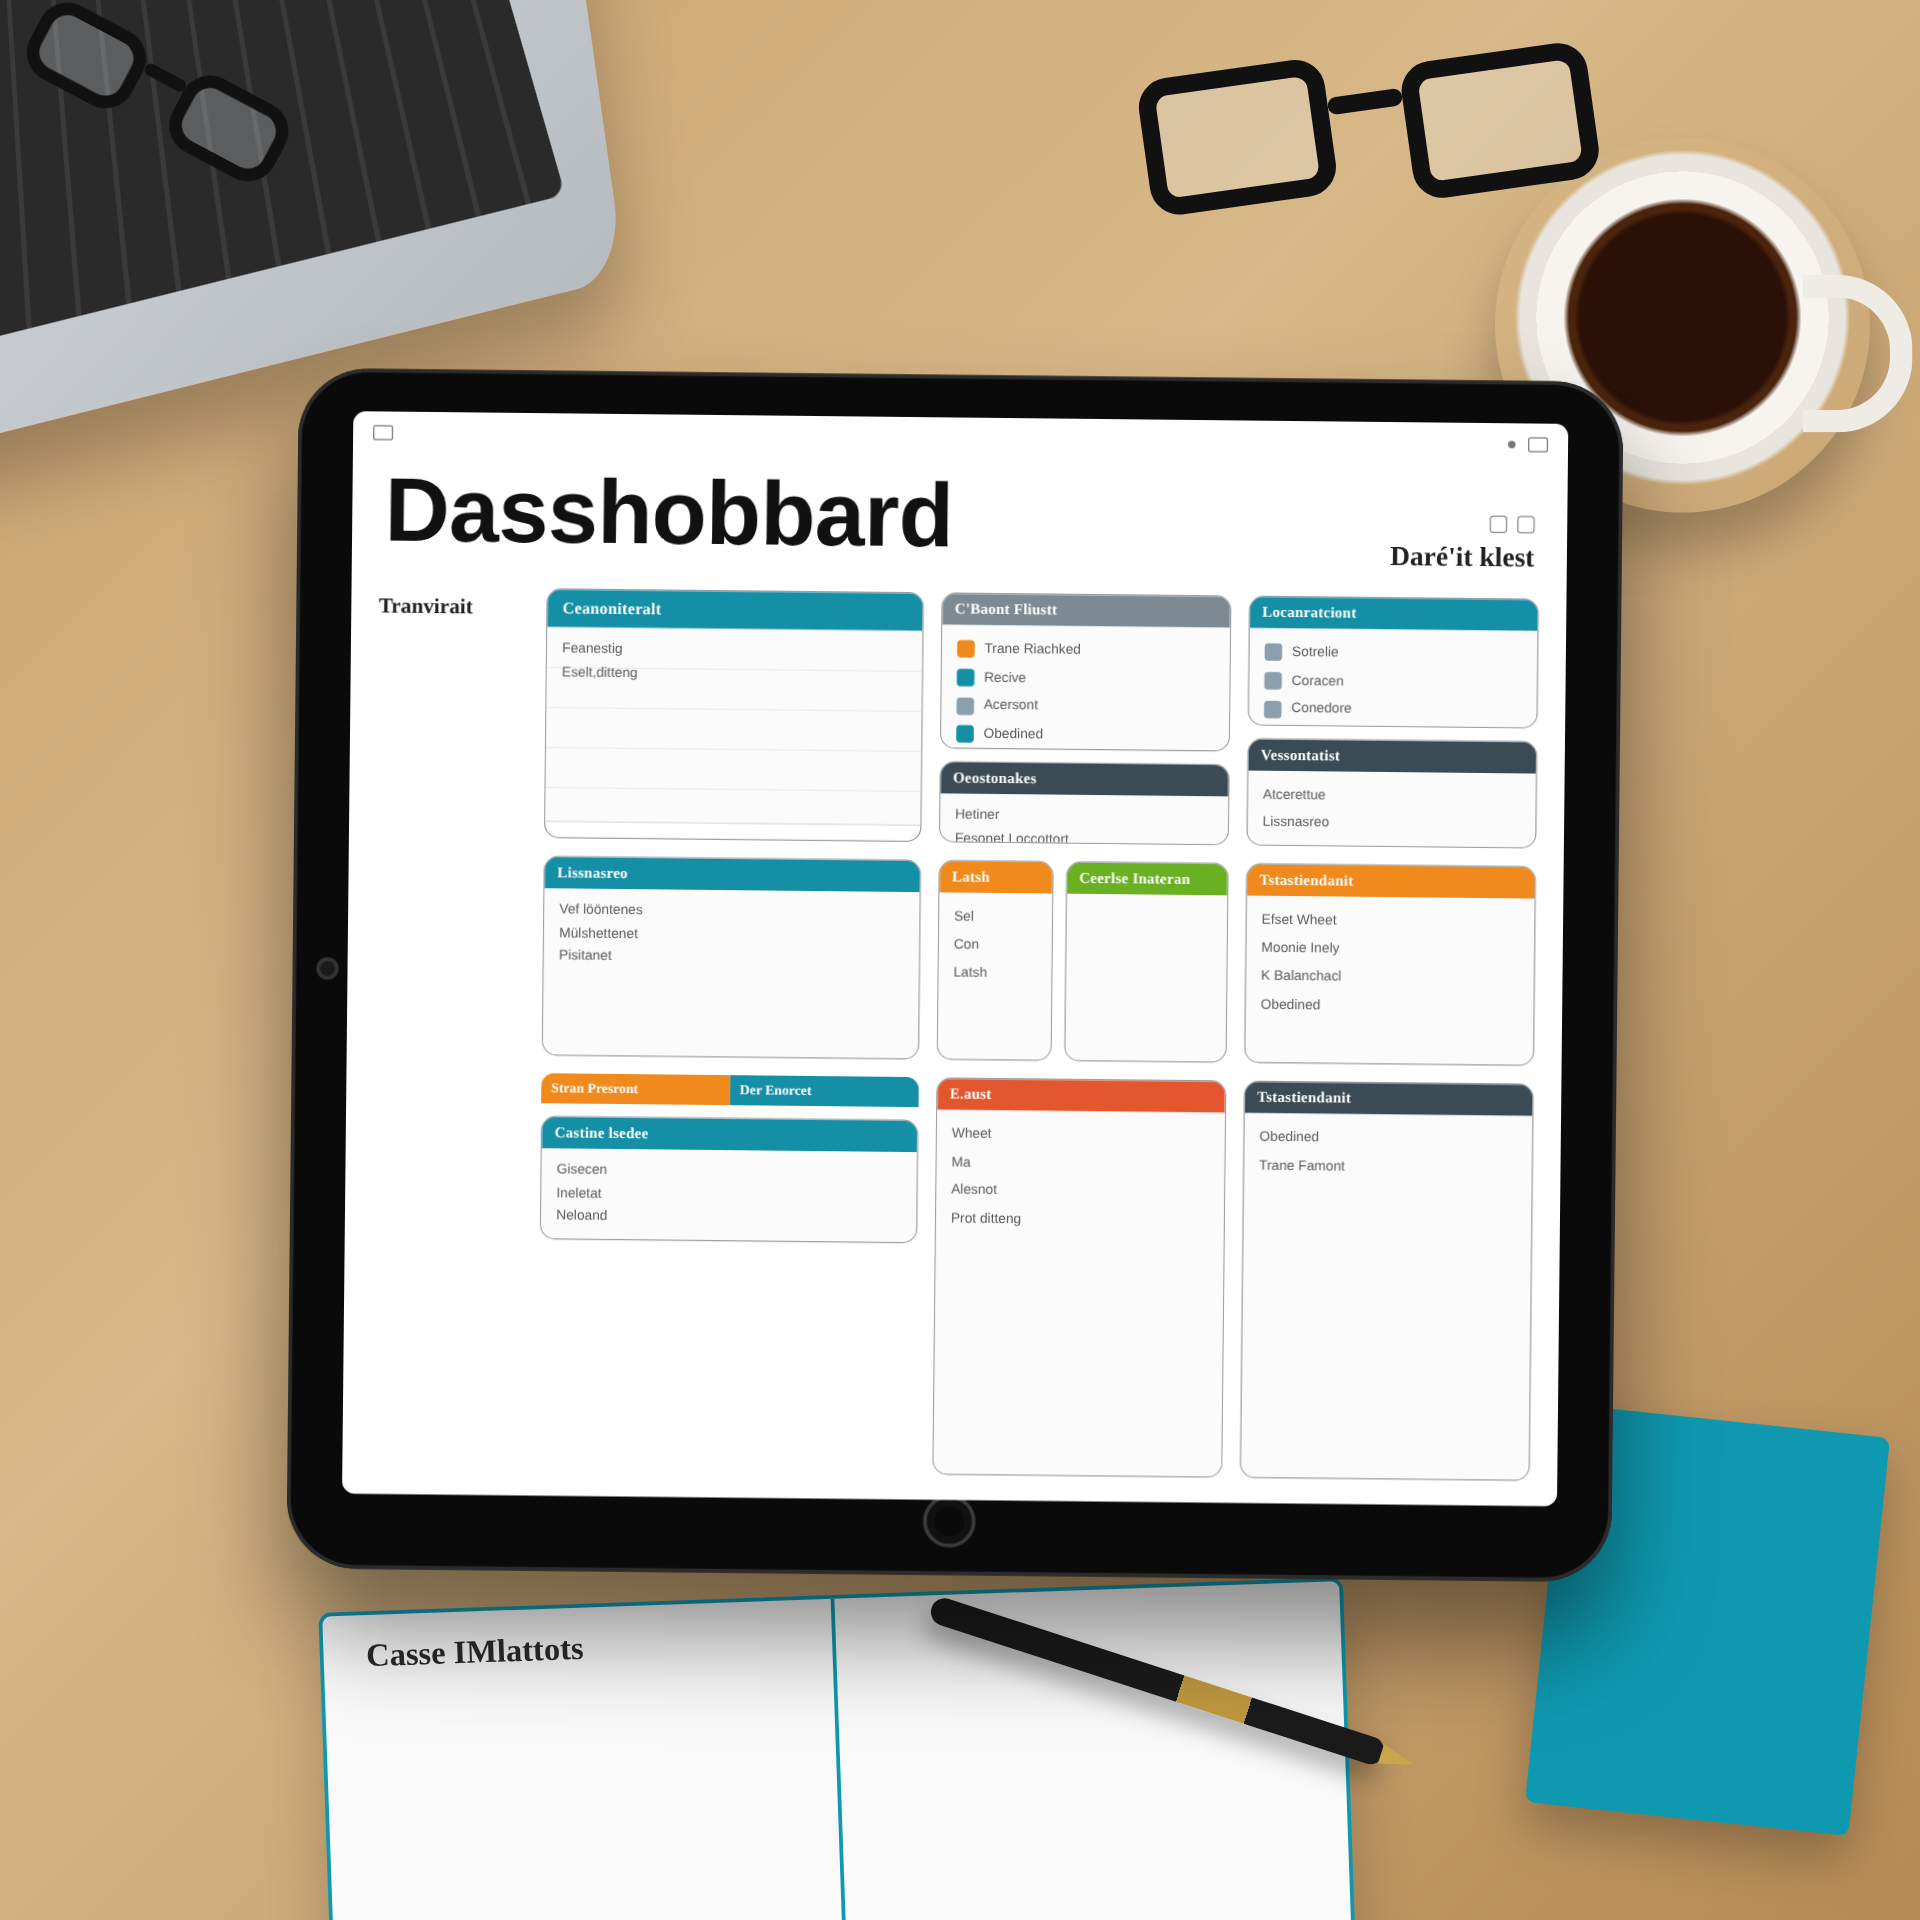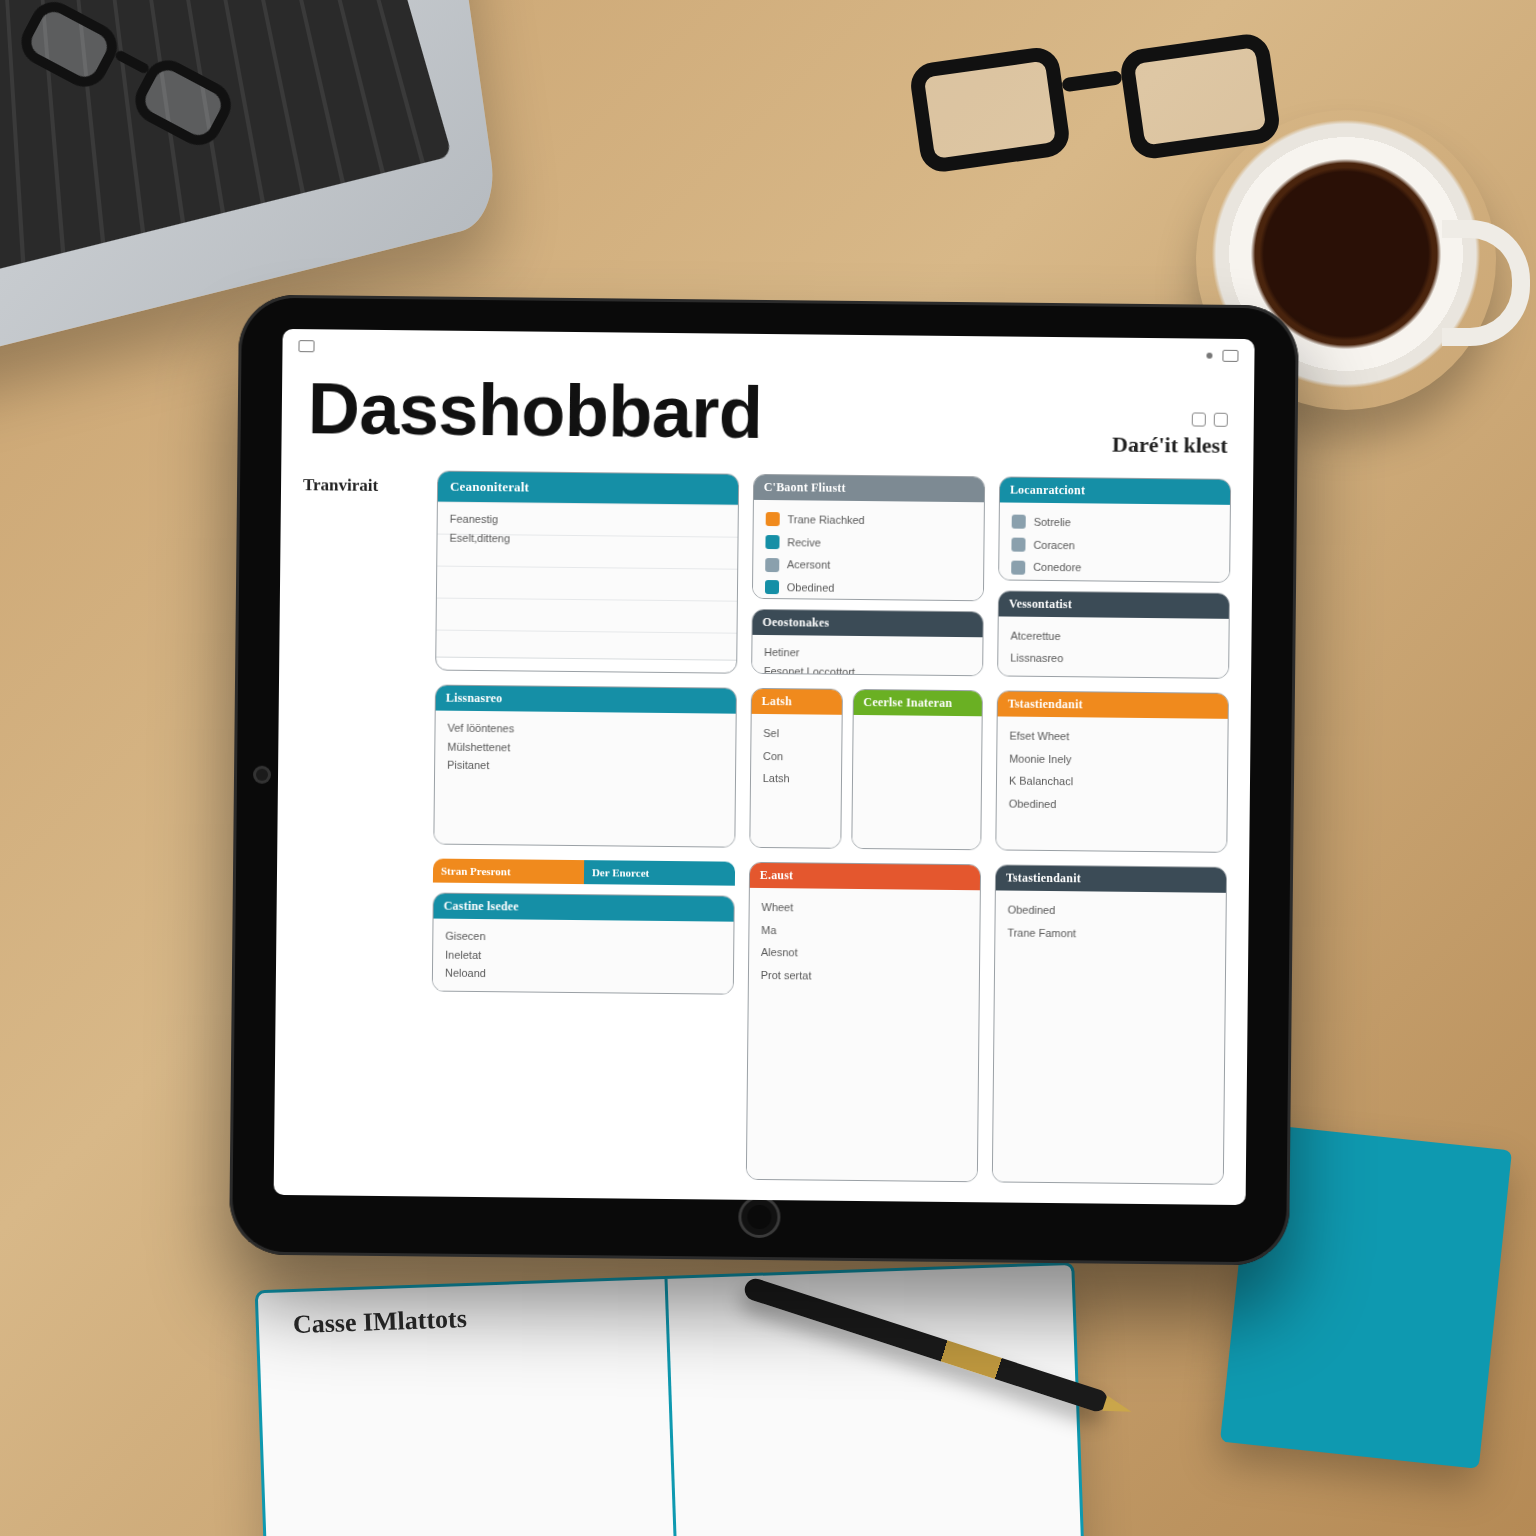--- a/index.html
+++ b/index.html
@@ -393,21 +393,21 @@
         <div class="item">
               <span>Wheet</span>
             </div>
         <div class="item">
               <span>Ma</span>
             </div>
         <div class="item">
               <span>Alesnot</span>
             </div>
         <div class="item">
-              <span>Prot sertat</span>
+              <span>Prot ditteng</span>
             </div>
       </div>
     </div>
 
     <div class="panel I sub bg-gray">
       <div class="ph slate mini">Tstastiendanit</div>
       <div class="pb list">
         <div class="item">
               <span>Obedined</span>
             </div>

